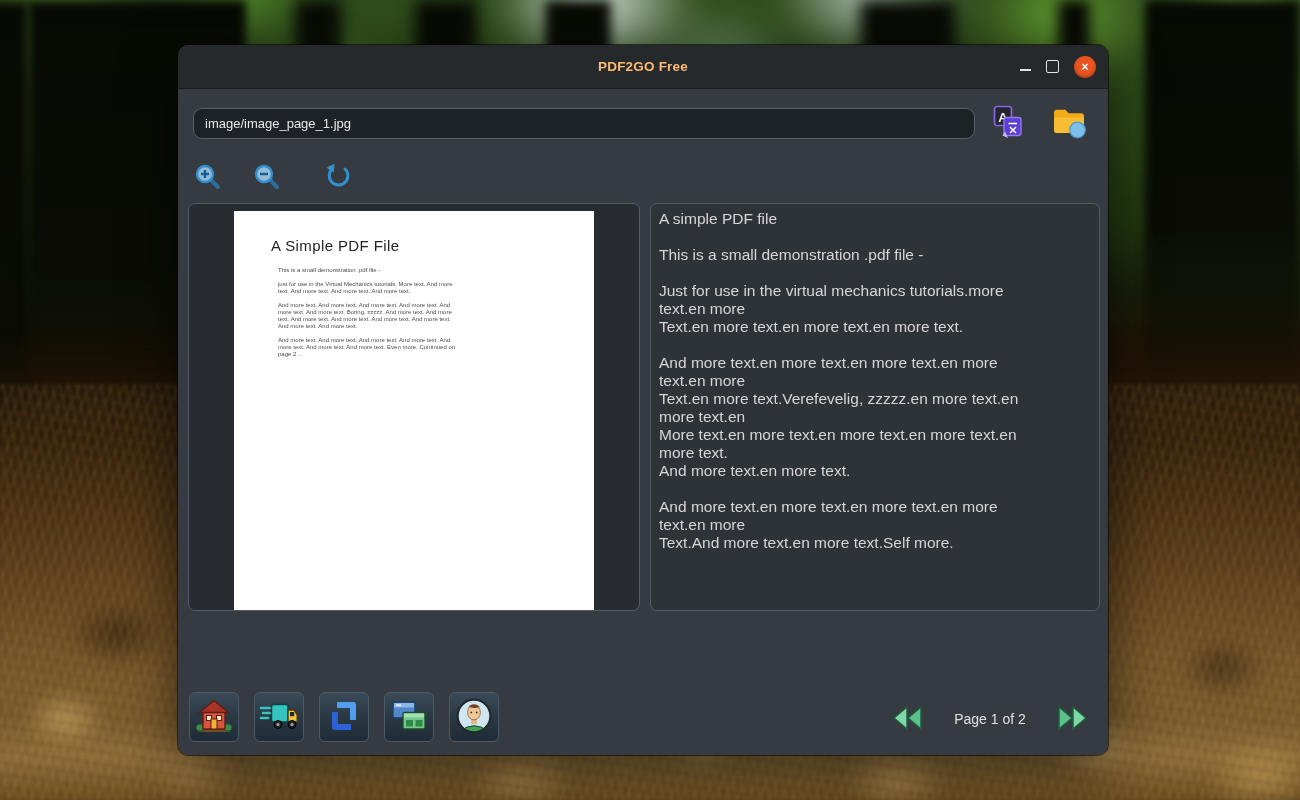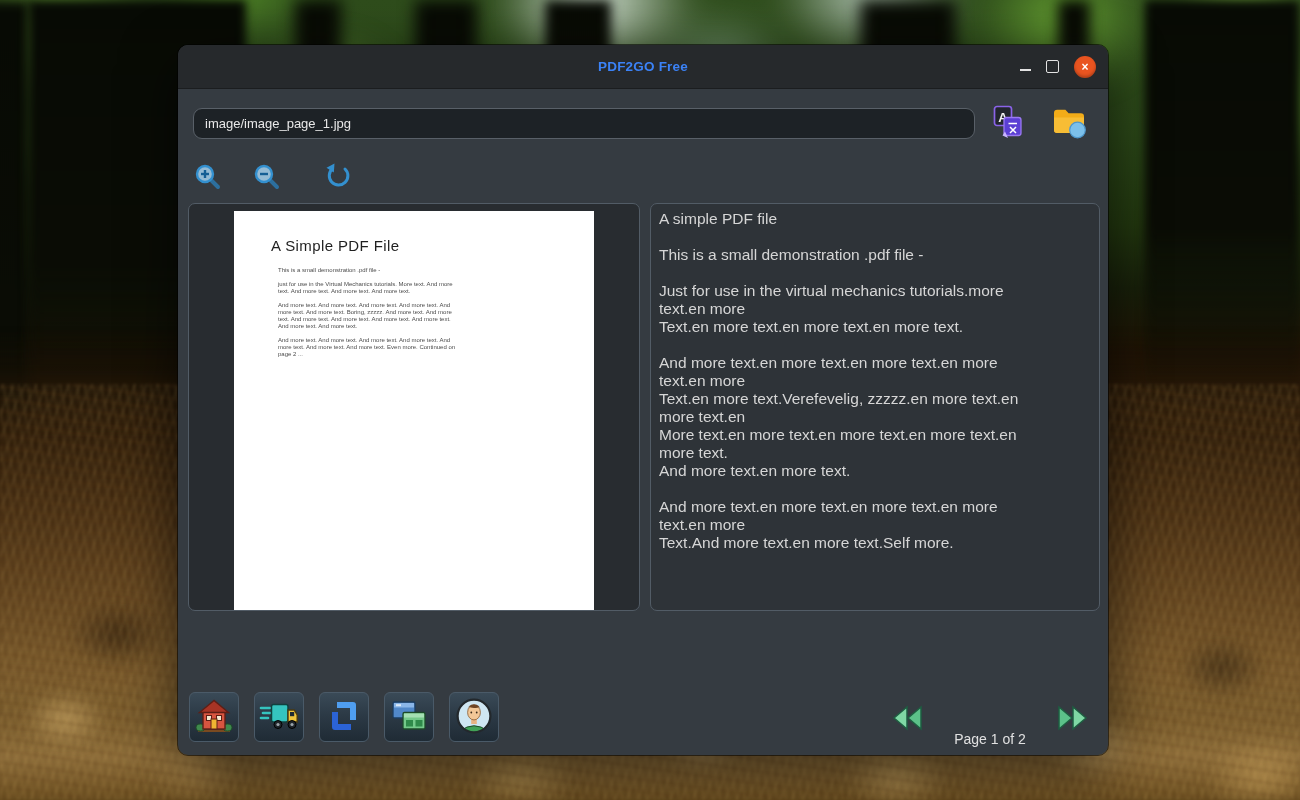--- a/index.html
+++ b/index.html
@@ -54,21 +54,21 @@
       repeating-linear-gradient(8deg,rgba(88,54,20,.26) 0 3px,transparent 3px 12px),
       repeating-linear-gradient(100deg,rgba(250,216,142,.11) 0 1px,transparent 1px 6px);}
 
   
   .window{position:absolute;left:178px;top:45px;width:930px;height:710px;
     background:#353b41;border-radius:10px;box-shadow:0 18px 55px rgba(0,0,0,.6);
     outline:1px solid rgba(0,0,0,.55);}
   .titlebar{position:absolute;left:0;top:0;right:0;height:43px;background:#26292c;
     border-radius:10px 10px 0 0;border-bottom:1px solid #1b1d1f;
     display:flex;align-items:center;justify-content:center;}
-  .title{color:#3b82f6;font-size:13.5px;font-weight:bold;letter-spacing:.2px;}
+  .title{color:#fdba74;font-size:13.5px;font-weight:bold;letter-spacing:.2px;}
   .controls{position:absolute;right:12px;top:0;height:43px;display:flex;align-items:center;gap:15px;}
   .btn-min{width:11px;height:2px;background:#e3e3e3;margin-top:6px;cursor:pointer;}
   .btn-max{width:11px;height:11px;border:1.5px solid #e3e3e3;border-radius:2px;cursor:pointer;}
   .btn-close{width:22px;height:22px;border-radius:50%;background:#e95420;color:#fff;
     display:flex;align-items:center;justify-content:center;font-size:12px;font-weight:bold;cursor:pointer;
     box-shadow:inset 0 -2px 3px rgba(0,0,0,.25);}
 
   .path-input{position:absolute;left:15px;top:63px;width:782px;height:31px;box-sizing:border-box;
     background:#1d2226;border:1px solid #596068;border-radius:9px;color:#e8e8e8;
     font-family:"Liberation Sans",sans-serif;font-size:13px;padding:0 11px;outline:none;}
@@ -93,21 +93,21 @@
     white-space:pre-wrap;font-size:15.5px;line-height:18px;color:#d6d6d6;overflow:hidden;}
 
   .tool-btn{position:absolute;top:647px;width:50px;height:50px;border-radius:6px;cursor:pointer;
     background:linear-gradient(180deg,#3a4a57 0%,#2c3a46 45%,#1f2b35 100%);
     border:1px solid #4a5a68;display:flex;align-items:center;justify-content:center;padding:0;}
   .tb1{left:11px;} .tb2{left:76px;} .tb3{left:141px;} .tb4{left:206px;} .tb5{left:271px;}
 
   .nav-btn{position:absolute;top:660px;width:36px;height:28px;background:none;border:none;padding:0;cursor:pointer;}
   .nav-prev{left:712px;} .nav-next{left:876px;}
   .page-label{position:absolute;left:752px;top:663px;width:120px;text-align:center;
-    font-size:14px;color:#e0e0e0;line-height:22px;margin-top:20px;}
+    font-size:14px;color:#e0e0e0;line-height:22px;}
 </style>
 </head>
 <body>
 
 <div class="screen">
 
   <div class="bg-base"></div>
   <div class="bg-canopy"></div>
   <div class="trunk t0"></div>
   <div class="trunk t1"></div>

